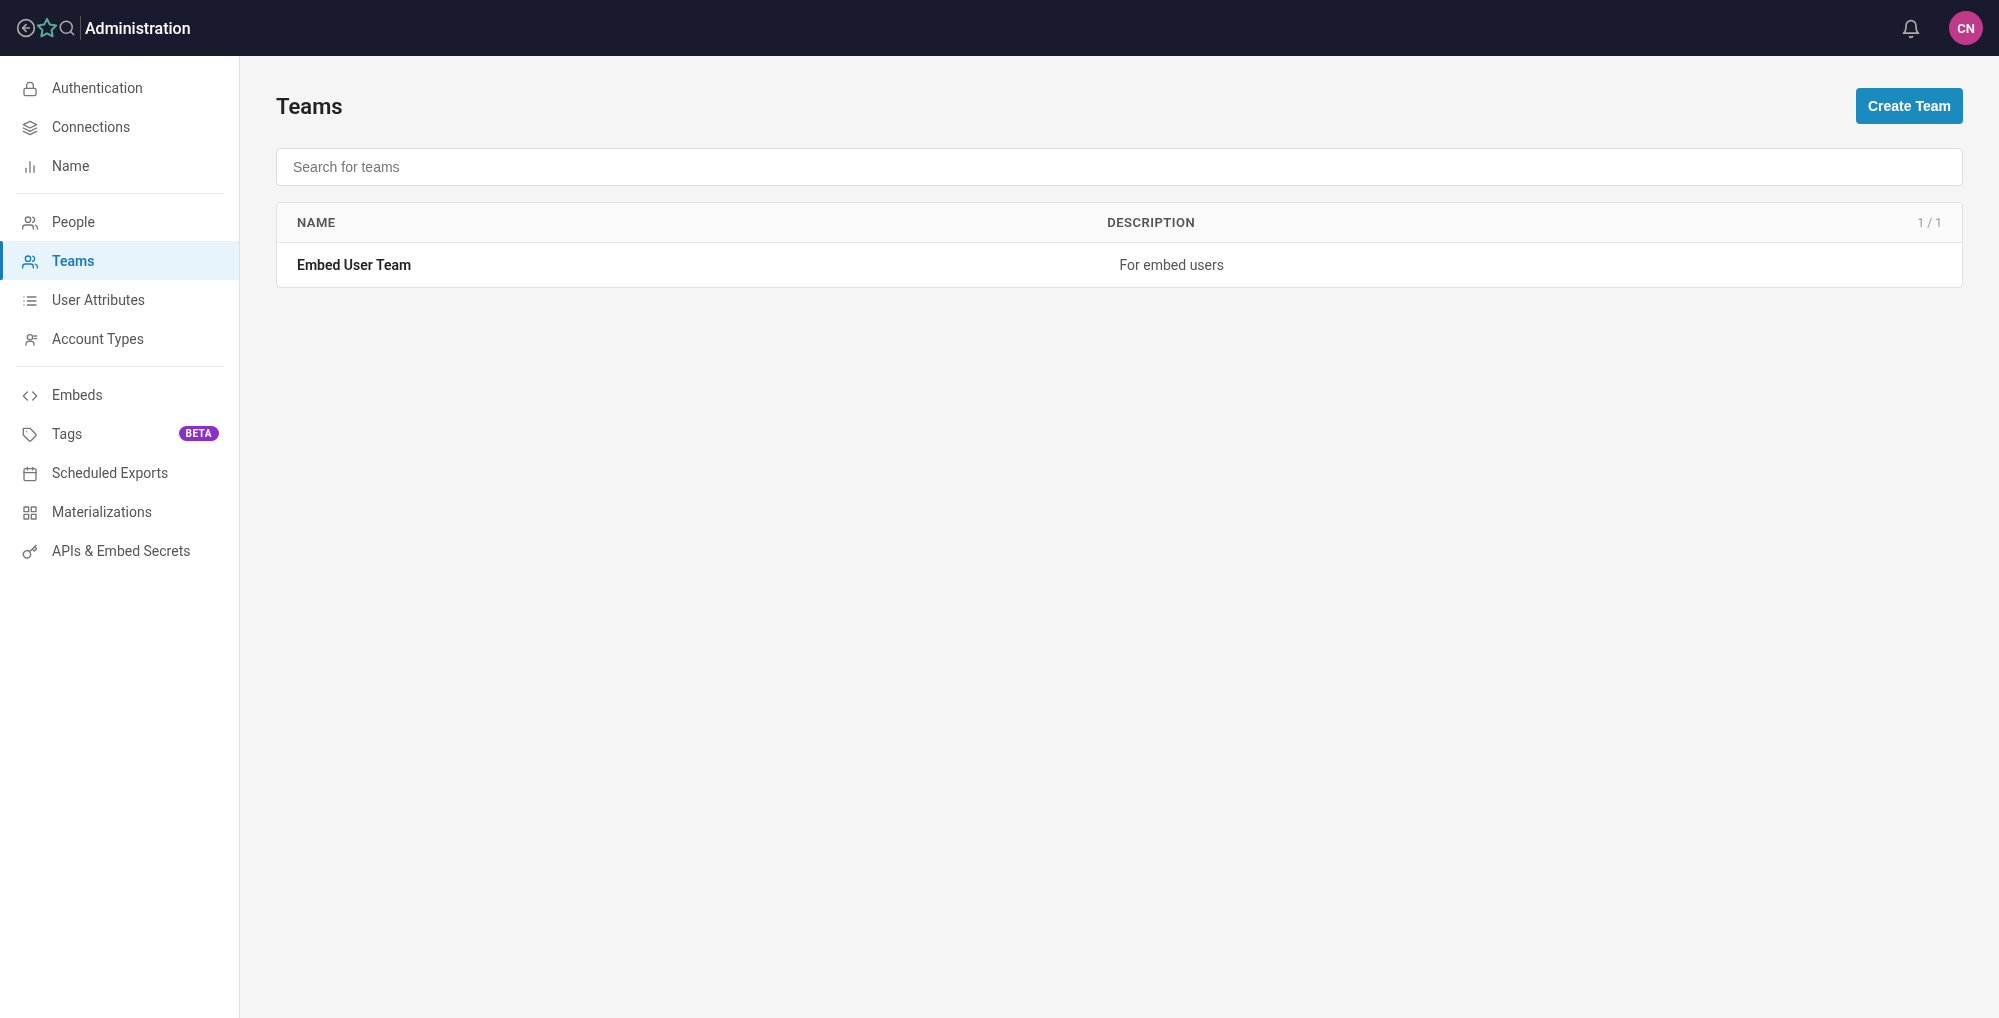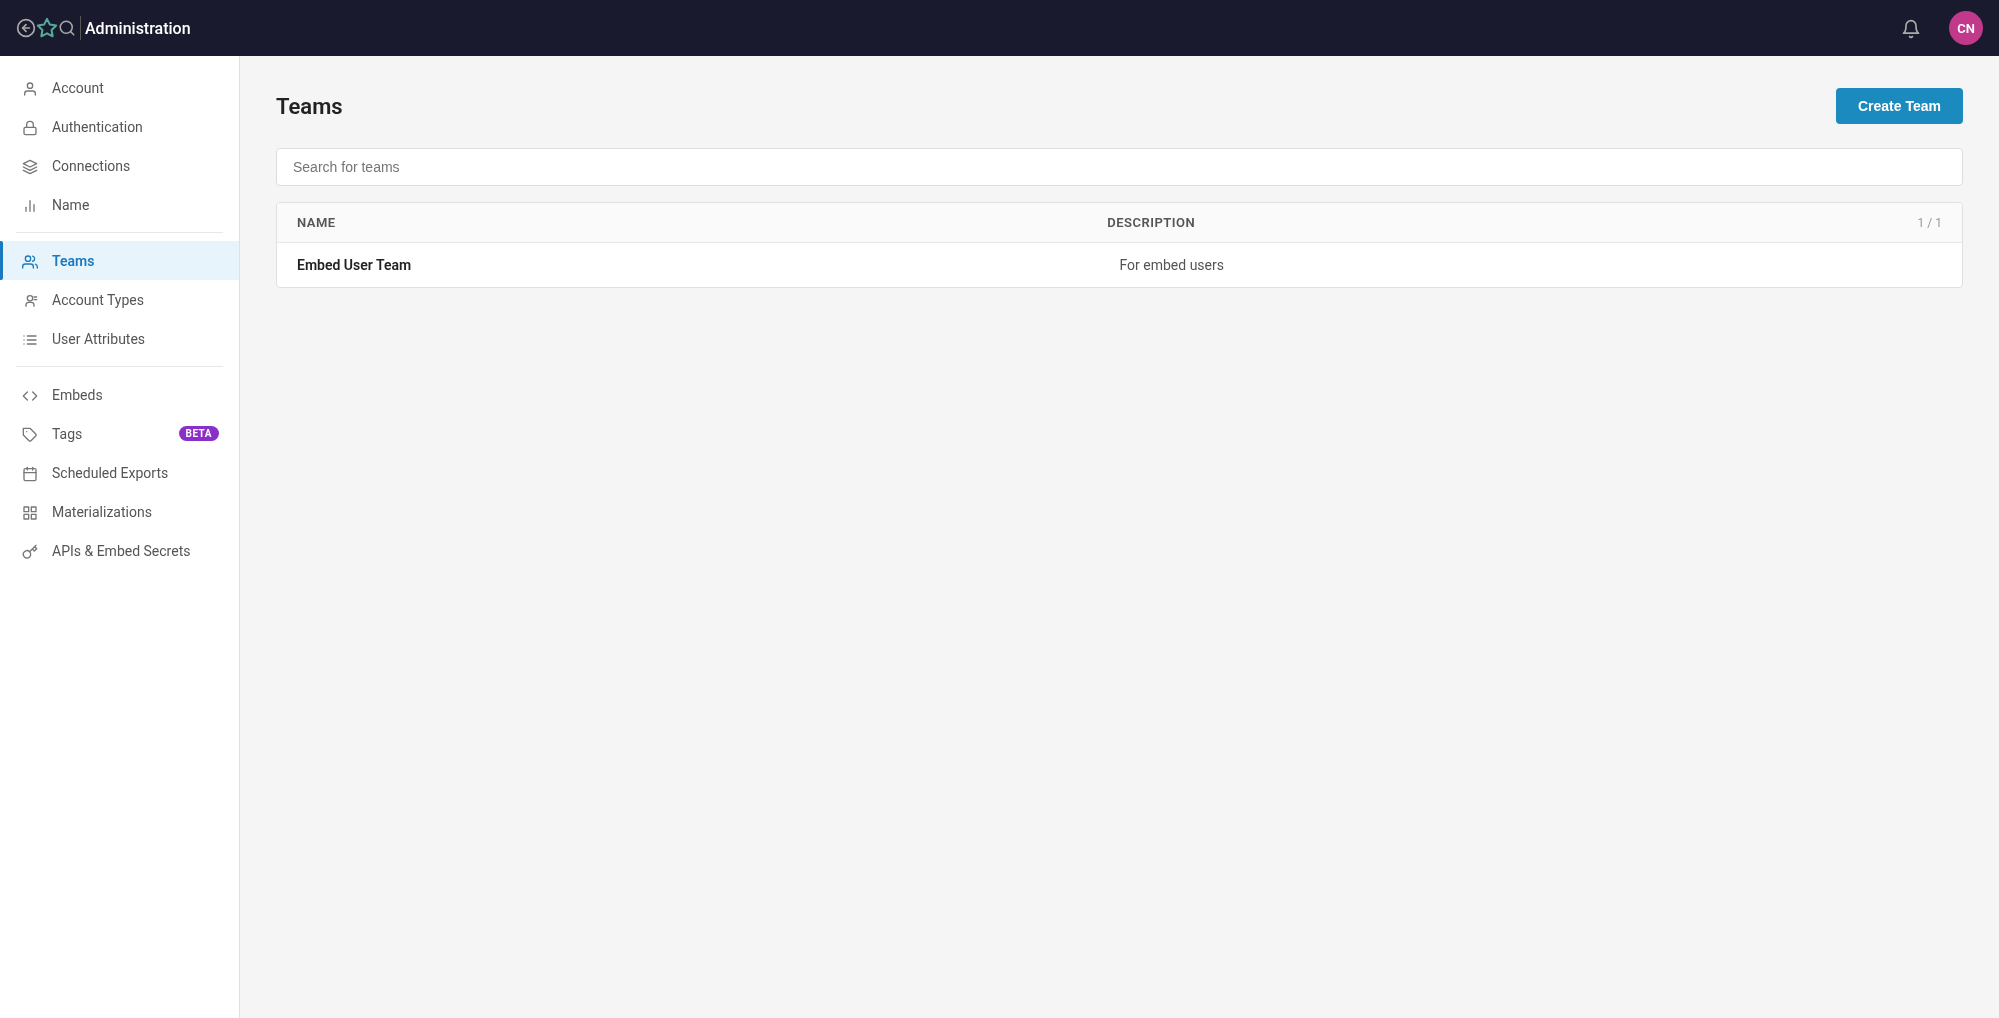--- a/index.html
+++ b/index.html
@@ -85,21 +85,21 @@
     .page-header {
       display: flex; align-items: center; justify-content: space-between;
       margin-bottom: 24px;
     }
     .page-title { font-size: 22px; font-weight: 600; color: #222; }
     .create-btn {
       background: #1a8abf;
       color: #fff;
       border: none;
       border-radius: 4px;
-      padding: 10px 22px;
+      padding: 10px 12px;
       font-size: 14px;
       font-weight: 600;
       cursor: pointer;
       transition: background 0.15s;
     }
 
     
     .search-bar {
       width: 100%;
       padding: 10px 16px;
@@ -179,29 +179,20 @@
   </div>
 </div>
 
 <div class="layout">
 
   <nav class="sidebar">
 
     <div class="sidebar-item">
       <span class="sidebar-icon">
         <svg width="16" height="16" viewBox="0 0 24 24" fill="none" stroke="currentColor" stroke-width="2" stroke-linecap="round" stroke-linejoin="round">
-            <path d="M20 21v-2a4 4 0 0 0-4-4H8a4 4 0 0 0-4 4v2"></path>
-            <circle cx="12" cy="7" r="4"></circle>
-          </svg>
-      </span>
-      <span>Account</span>
-    </div>
-    <div class="sidebar-item">
-      <span class="sidebar-icon">
-        <svg width="16" height="16" viewBox="0 0 24 24" fill="none" stroke="currentColor" stroke-width="2" stroke-linecap="round" stroke-linejoin="round">
             <rect x="3" y="11" width="18" height="11" rx="2" ry="2"></rect>
             <path d="M7 11V7a5 5 0 0 1 10 0v4"></path>
           </svg>
       </span>
       <span>Authentication</span>
     </div>
     <div class="sidebar-item">
       <span class="sidebar-icon">
         <svg width="16" height="16" viewBox="0 0 24 24" fill="none" stroke="currentColor" stroke-width="2" stroke-linecap="round" stroke-linejoin="round">
             <polygon points="12 2 2 7 12 12 22 7 12 2"></polygon>
@@ -217,54 +208,65 @@
             <line x1="18" y1="20" x2="18" y2="10"></line>
             <line x1="12" y1="20" x2="12" y2="4"></line>
             <line x1="6" y1="20" x2="6" y2="14"></line>
           </svg>
       </span>
       <span>Name</span>
     </div>
 
     <div class="sidebar-divider"></div>
 
-    <div class="sidebar-item active">
+    <div class="sidebar-item">
       <span class="sidebar-icon">
         <svg width="16" height="16" viewBox="0 0 24 24" fill="none" stroke="currentColor" stroke-width="2" stroke-linecap="round" stroke-linejoin="round">
             <path d="M17 21v-2a4 4 0 0 0-4-4H5a4 4 0 0 0-4 4v2"></path>
             <circle cx="9" cy="7" r="4"></circle>
             <path d="M23 21v-2a4 4 0 0 0-3-3.87"></path>
             <path d="M16 3.13a4 4 0 0 1 0 7.75"></path>
           </svg>
       </span>
+      <span>People</span>
+    </div>
+    <div class="sidebar-item active">
+      <span class="sidebar-icon">
+        <svg width="16" height="16" viewBox="0 0 24 24" fill="none" stroke="currentColor" stroke-width="2" stroke-linecap="round" stroke-linejoin="round">
+            <path d="M17 21v-2a4 4 0 0 0-4-4H5a4 4 0 0 0-4 4v2"></path>
+            <circle cx="9" cy="7" r="4"></circle>
+            <path d="M23 21v-2a4 4 0 0 0-3-3.87"></path>
+            <path d="M16 3.13a4 4 0 0 1 0 7.75"></path>
+          </svg>
+      </span>
       <span>Teams</span>
-    </div>
-    <div class="sidebar-item">
-      <span class="sidebar-icon">
-        <svg width="16" height="16" viewBox="0 0 24 24" fill="none" stroke="currentColor" stroke-width="2" stroke-linecap="round" stroke-linejoin="round">
-            <circle cx="12" cy="8" r="4"></circle>
-            <path d="M6 20v-2a4 4 0 0 1 4-4h4a4 4 0 0 1 4 4v2"></path>
-            <line x1="18" y1="6" x2="22" y2="6"></line>
-            <line x1="18" y1="10" x2="22" y2="10"></line>
-          </svg>
-      </span>
-      <span>Account Types</span>
     </div>
     <div class="sidebar-item">
       <span class="sidebar-icon">
         <svg width="16" height="16" viewBox="0 0 24 24" fill="none" stroke="currentColor" stroke-width="2" stroke-linecap="round" stroke-linejoin="round">
             <line x1="8" y1="6" x2="21" y2="6"></line>
             <line x1="8" y1="12" x2="21" y2="12"></line>
             <line x1="8" y1="18" x2="21" y2="18"></line>
             <line x1="3" y1="6" x2="3.01" y2="6"></line>
             <line x1="3" y1="12" x2="3.01" y2="12"></line>
             <line x1="3" y1="18" x2="3.01" y2="18"></line>
           </svg>
       </span>
       <span>User Attributes</span>
+    </div>
+    <div class="sidebar-item">
+      <span class="sidebar-icon">
+        <svg width="16" height="16" viewBox="0 0 24 24" fill="none" stroke="currentColor" stroke-width="2" stroke-linecap="round" stroke-linejoin="round">
+            <circle cx="12" cy="8" r="4"></circle>
+            <path d="M6 20v-2a4 4 0 0 1 4-4h4a4 4 0 0 1 4 4v2"></path>
+            <line x1="18" y1="6" x2="22" y2="6"></line>
+            <line x1="18" y1="10" x2="22" y2="10"></line>
+          </svg>
+      </span>
+      <span>Account Types</span>
     </div>
 
     <div class="sidebar-divider"></div>
 
     <div class="sidebar-item">
       <span class="sidebar-icon">
         <svg width="16" height="16" viewBox="0 0 24 24" fill="none" stroke="currentColor" stroke-width="2" stroke-linecap="round" stroke-linejoin="round">
             <polyline points="16 18 22 12 16 6"></polyline>
             <polyline points="8 6 2 12 8 18"></polyline>
           </svg>

